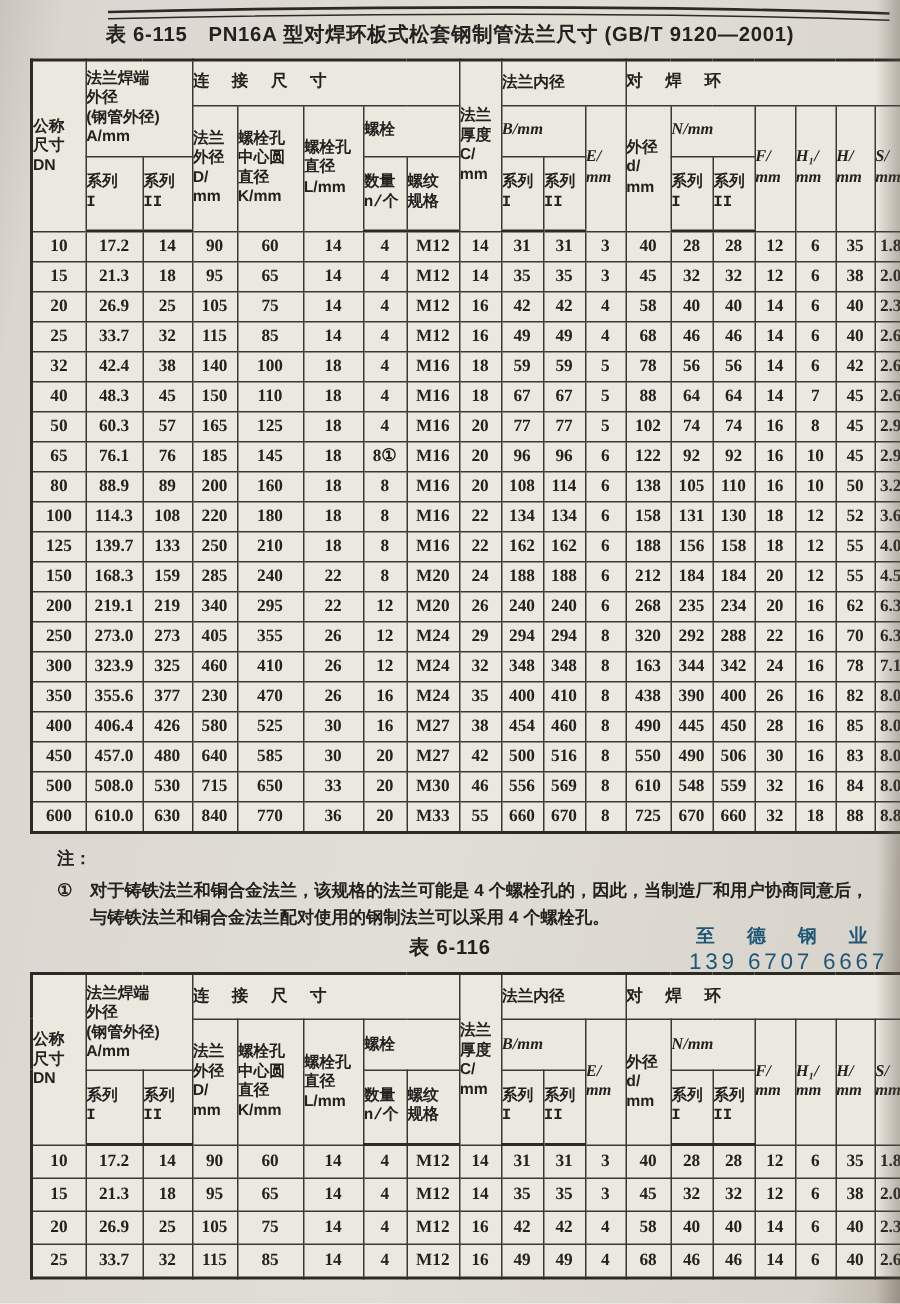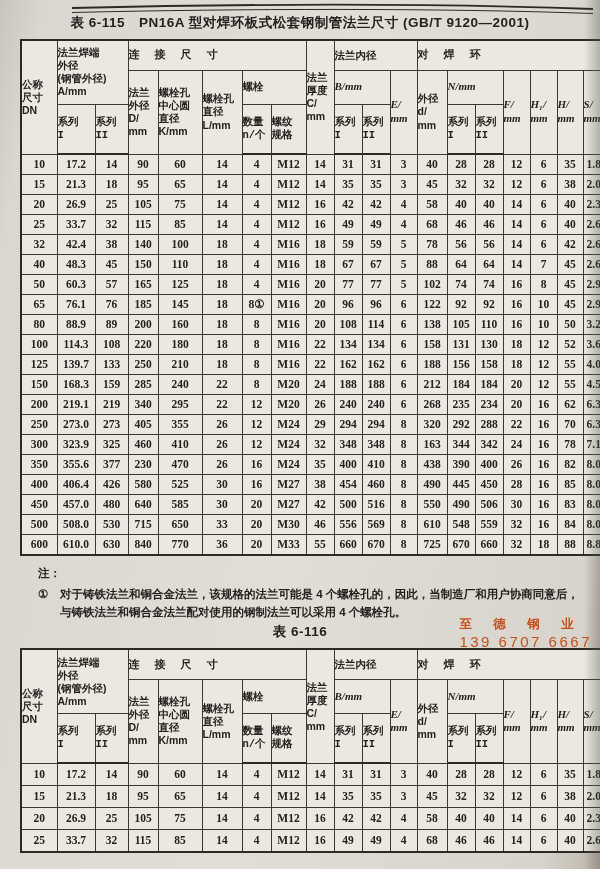--- a/index.html
+++ b/index.html
@@ -27,21 +27,21 @@
   th.var{font-family:"Liberation Serif",serif;font-style:italic;font-size:11px;}
   tbody td{font-family:"Liberation Serif",serif;font-weight:bold;font-size:11.5px;
     text-align:center;height:19px;padding:0;line-height:1;}
   table.t2 tbody td{height:21px;}
   .notes{margin:9px 0 0 38px;width:548px;font-size:11.5px;font-weight:bold;line-height:1.55;}
   .note-row{display:flex;}
   .note-label{flex:0 0 auto;}
   .fnote{margin-top:3px;}
   .fn-marker{flex:0 0 22px;}
   .fn-text{flex:1;}
-  .watermark{position:absolute;right:8px;top:616px;color:#c2410c;opacity:.9;}
+  .watermark{position:absolute;right:8px;top:616px;text-align:center;color:#0c4a6e;opacity:.9;}
   .wm1{font-size:12.5px;letter-spacing:9px;font-weight:bold;}
   .wm2{font-size:15px;letter-spacing:2.5px;font-family:Liberation Sans, sans-serif;}
   .sec2{margin-top:2px;}
 </style>
 </head>
 <body>
 
 <svg class="top-rule" viewBox="0 0 600 18" xmlns="http://www.w3.org/2000/svg">
   <path d="M72 8 C 240 4, 440 3.5, 593 9" stroke="#2c2a27" stroke-width="1.8" fill="none"></path>
   <path d="M72 12.5 C 240 8.5, 440 8, 593 13.5" stroke="#2c2a27" stroke-width="1" fill="none"></path>

